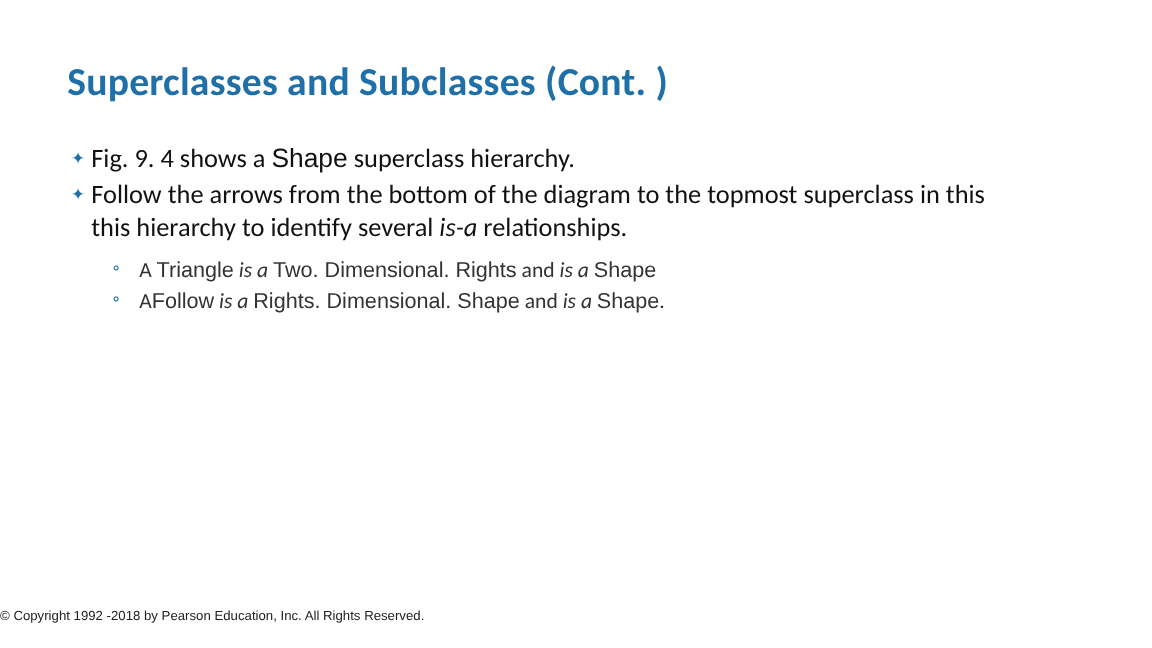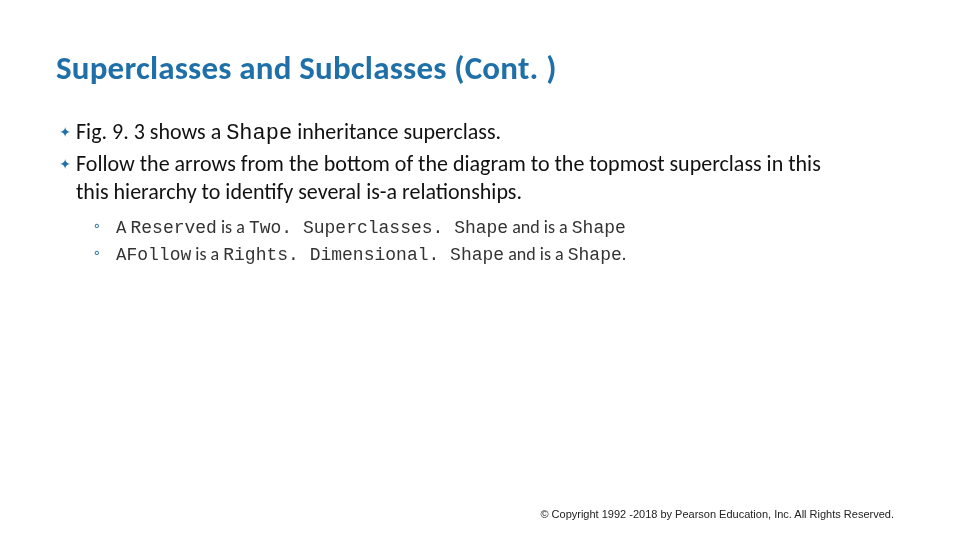--- a/index.html
+++ b/index.html
@@ -7,53 +7,53 @@
   .slide { position: relative; width: 894px; height: 540px; padding: 48px 56px 0 56px; }
   .title { font-size: 33px; font-weight: 700; color: #1f6fa8; letter-spacing: 0.2px; margin-bottom: 30px; }
   .body { font-size: 22px; line-height: 1.28; color: #111; }
   .bullet-row { display: flex; align-items: flex-start; margin-bottom: 2px; }
   .bullet-icon { flex: 0 0 18px; font-size: 14px; color: #1f6fa8; padding-top: 6px; text-align: center; margin-right: 2px; font-family: Arial, sans-serif; }
   .bullet-text { flex: 1; }
   .sub-list { margin-top: 10px; margin-left: 38px; font-size: 18px; color: #333; }
   .sub-row { display: flex; align-items: flex-start; margin-bottom: 2px; }
   .sub-icon { flex: 0 0 16px; font-size: 16px; color: #1f6fa8; text-align: left; margin-right: 6px; }
   .sub-text { flex: 1; }
-  .mono { font-family: Liberation Mono, monospace; }
-  .ital { }
-  .footer { position: absolute; bottom: 20px; left: 0; width: 100%; text-align: right; font-size: 11px; color: #222; font-family: Arial, sans-serif; }
+  .mono { font-family: Liberation Sans, sans-serif; }
+  .ital { font-style: italic; }
+  .footer { position: absolute; bottom: 20px; left: 0; width: 100%; text-align: left; font-size: 11px; color: #222; font-family: Arial, sans-serif; }
 </style>
 </head>
 <body>
 
 <div class="slide">
 
   <h1 class="title">Superclasses and Subclasses (Cont. )</h1>
 
   <div class="body">
 
     <div class="bullet-row">
       <div class="bullet-icon">✦</div>
       <div class="bullet-text">
-        <span>Fig. 9. 3 shows a </span><span class="mono">Shape</span><span> inheritance superclass.</span>
+        <span>Fig. 9. 4 shows a </span><span class="mono">Shape</span><span> superclass hierarchy.</span>
       </div>
     </div>
 
     <div class="bullet-row">
       <div class="bullet-icon">✦</div>
       <div class="bullet-text">
         <span>Follow the arrows from the bottom of the diagram to the topmost superclass in this this hierarchy to identify several </span><span class="ital">is-a</span><span> relationships.</span>
       </div>
     </div>
 
     <div class="sub-list">
 
       <div class="sub-row">
         <div class="sub-icon">◦</div>
         <div class="sub-text">
-          <span>A </span><span class="mono">Reserved</span><span class="ital"> is a </span><span class="mono">Two. Superclasses. Shape</span><span> and </span><span class="ital">is a </span><span class="mono">Shape</span>
+          <span>A </span><span class="mono">Triangle</span><span class="ital"> is a </span><span class="mono">Two. Dimensional. Rights</span><span> and </span><span class="ital">is a </span><span class="mono">Shape</span>
         </div>
       </div>
 
       <div class="sub-row">
         <div class="sub-icon">◦</div>
         <div class="sub-text">
           <span>A</span><span class="mono">Follow</span><span class="ital"> is a </span><span class="mono">Rights. Dimensional. Shape</span><span> and </span><span class="ital">is a </span><span class="mono">Shape</span><span>.</span>
         </div>
       </div>
 

